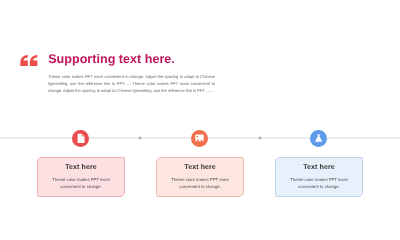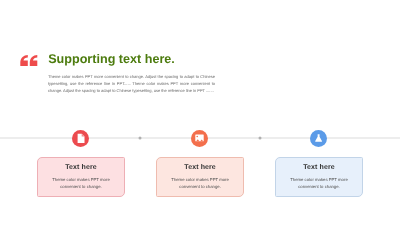--- a/index.html
+++ b/index.html
@@ -63,21 +63,21 @@
 
   <div class="quote">
     <svg width="17.6" height="11.6" viewBox="0 0 17 11.6" aria-hidden="true">
       <g class="quote-fill">
         <path d="M7.5 0 C3.4 0.1 0.2 3.1 0 7.1 L0 11.6 L7.5 11.6 L7.5 5.4 L3.2 5.4 C3.5 3.6 5.2 2.4 7.5 2.4 Z" fill="#ee4b4b"></path>
         <path d="M17 0 C12.9 0.1 9.7 3.1 9.5 7.1 L9.5 11.6 L17 11.6 L17 5.4 L12.7 5.4 C13 3.6 14.7 2.4 17 2.4 Z" fill="#ee4b4b"></path>
       </g>
     </svg>
   </div>
 
-  <div class="title" style="color: #4d7c0f;">Supporting text here.</div>
+  <div class="title" style="color: #be185d;">Supporting text here.</div>
   <div class="body-text" style="color: rgb(106, 106, 106);">Theme color makes PPT more convenient to change. Adjust the spacing to adapt to Chinese typesetting, use the reference line in PPT...... Theme color makes PPT more convenient to change. Adjust the spacing to adapt to Chinese typesetting, use the reference line in PPT .......</div>
 
   <div class="axis" style="background: rgb(237, 237, 237);"></div>
   <div class="dot" style="left: 137.4px;">
     <svg width="6" height="6" viewBox="0 0 6 6" aria-hidden="true">
         <circle class="dot-fill" cx="3" cy="3" r="1.5" fill="#b0b0b0"></circle>
       </svg>
   </div>
   <div class="dot" style="left: 256.5px;">
     <svg width="6" height="6" viewBox="0 0 6 6" aria-hidden="true">

